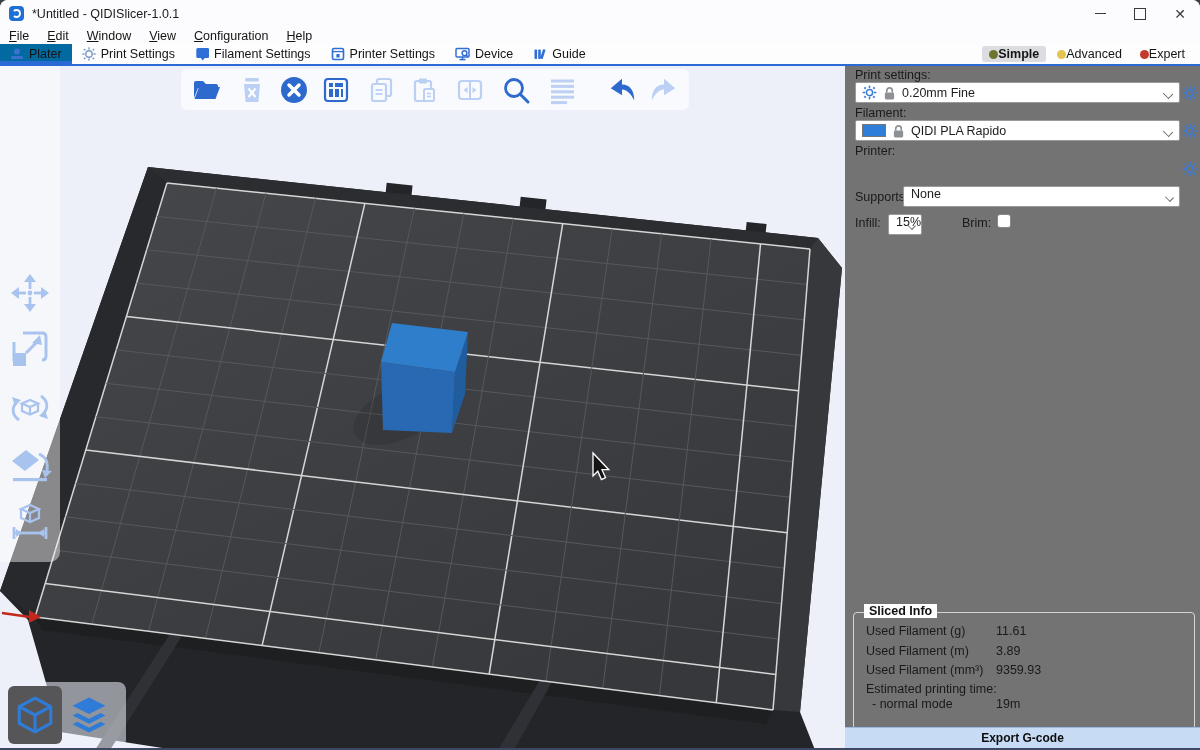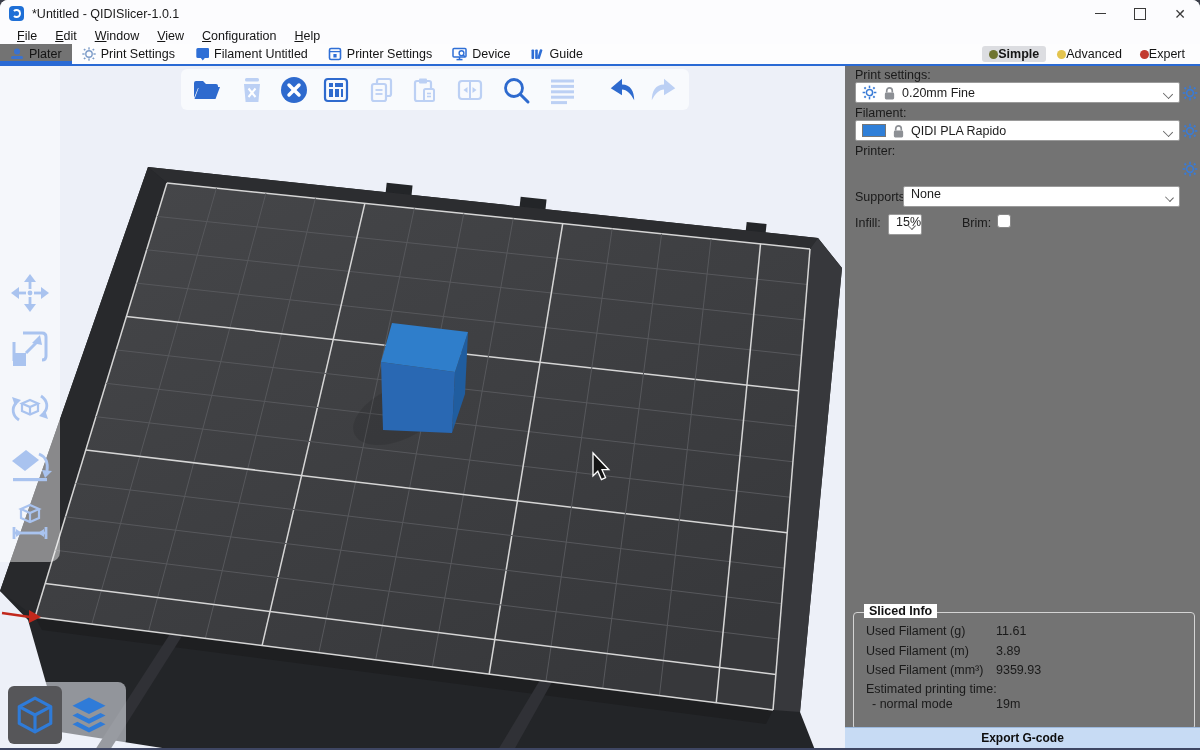--- a/index.html
+++ b/index.html
@@ -14,27 +14,27 @@
   .appicon{width:15px;height:15px;border-radius:4px;background:#1e6fd6;margin:0 8px 0 9px;position:relative;}
   .appicon::after{content:"";position:absolute;left:3px;top:3px;width:9px;height:9px;border-radius:50%;
     border:2px solid #fff;border-left-color:transparent;box-sizing:border-box;}
   .wintitle{font-size:12.5px;color:#1a1a1a;}
   .wincontrols{margin-left:auto;display:flex;height:100%;}
   .winbtn{width:40px;height:100%;display:flex;align-items:center;justify-content:center;color:#3a3a3a;}
   .glyph-min{width:11px;height:1.5px;background:#3a3a3a;display:block;}
   .glyph-max{width:10px;height:10px;border:1.5px solid #3a3a3a;display:block;}
   .glyph-close{font-size:14px;line-height:1;color:#3a3a3a;}
   
-  .menubar{position:absolute;left:0;top:27px;right:0;height:17px;background:#fcfcfe;display:flex;align-items:center;padding-left:8px;}
+  .menubar{position:absolute;left:0;top:27px;right:0;height:17px;background:#fcfcfe;display:flex;align-items:center;padding-left:0;}
   .menu-item{display:inline-block;font-size:12.5px;padding:0 9px;color:#141414;}
   .menu-item::first-letter{text-decoration:underline;}
   
   .tabbar{position:absolute;left:0;top:44px;right:0;height:20px;background:#fdfdfe;display:flex;align-items:stretch;border-bottom:2px solid #2a6ad4;}
   .tab{display:flex;align-items:center;gap:5px;padding:0 10px;font-size:12.5px;color:#141414;}
-  .tab.active{background:#737373;box-shadow:inset 0 -3px 0 #2a6ad4;}
+  .tab.active{background:#0369a1;box-shadow:inset 0 -3px 0 #2a6ad4;}
   .tab svg{flex:0 0 auto;}
   .modes{margin-left:auto;display:flex;align-items:center;gap:4px;padding-right:8px;}
   .mode{display:flex;align-items:center;font-size:12.5px;padding:1px 7px;border-radius:3px;color:#141414;}
   .mode.active{background:#dcdde1;font-weight:bold;}
   .mode-dot{width:9px;height:9px;border-radius:50%;display:inline-block;}
   
   .viewport{position:absolute;left:0;top:66px;width:845px;height:684px;background:#edf0f8;overflow:hidden;}
   .scene{position:absolute;left:0;top:0;}
   
   .toptools{position:absolute;left:181px;top:3px;height:41px;background:#f8fafd;border-radius:6px;
@@ -117,21 +117,21 @@
           <rect x="18" y="18" width="3" height="3" fill="#7d9cc8" stroke="none" transform="rotate(45 19.5 19.5)"></rect>
         </g>
       </g>
     </svg>
     <span>Print Settings</span>
   </div>
   <div class="tab">
     <svg width="14" height="14" viewBox="0 0 14 14">
       <path d="M2,1 h10 a1.5,1.5 0 0 1 1.5,1.5 v7 a1.5,1.5 0 0 1 -1.5,1.5 h-3 l-2,2.5 l-2,-2.5 h-3 a1.5,1.5 0 0 1 -1.5,-1.5 v-7 A1.5,1.5 0 0 1 2,1 Z" fill="#2f6fd6" transform="translate(0.8,0)"></path>
     </svg>
-    <span>Filament Untitled</span>
+    <span>Filament Settings</span>
   </div>
   <div class="tab">
     <svg width="14" height="14" viewBox="0 0 14 14">
       <rect x="1.5" y="1.5" width="11" height="11" rx="1.5" fill="none" stroke="#2f6fd6" stroke-width="1.6"></rect>
       <line x1="1.5" y1="4.6" x2="12.5" y2="4.6" stroke="#2f6fd6" stroke-width="1.3"></line>
       <rect x="5.4" y="7" width="3.2" height="3.5" fill="#2f6fd6"></rect>
     </svg>
     <span>Printer Settings</span>
   </div>
   <div class="tab">

